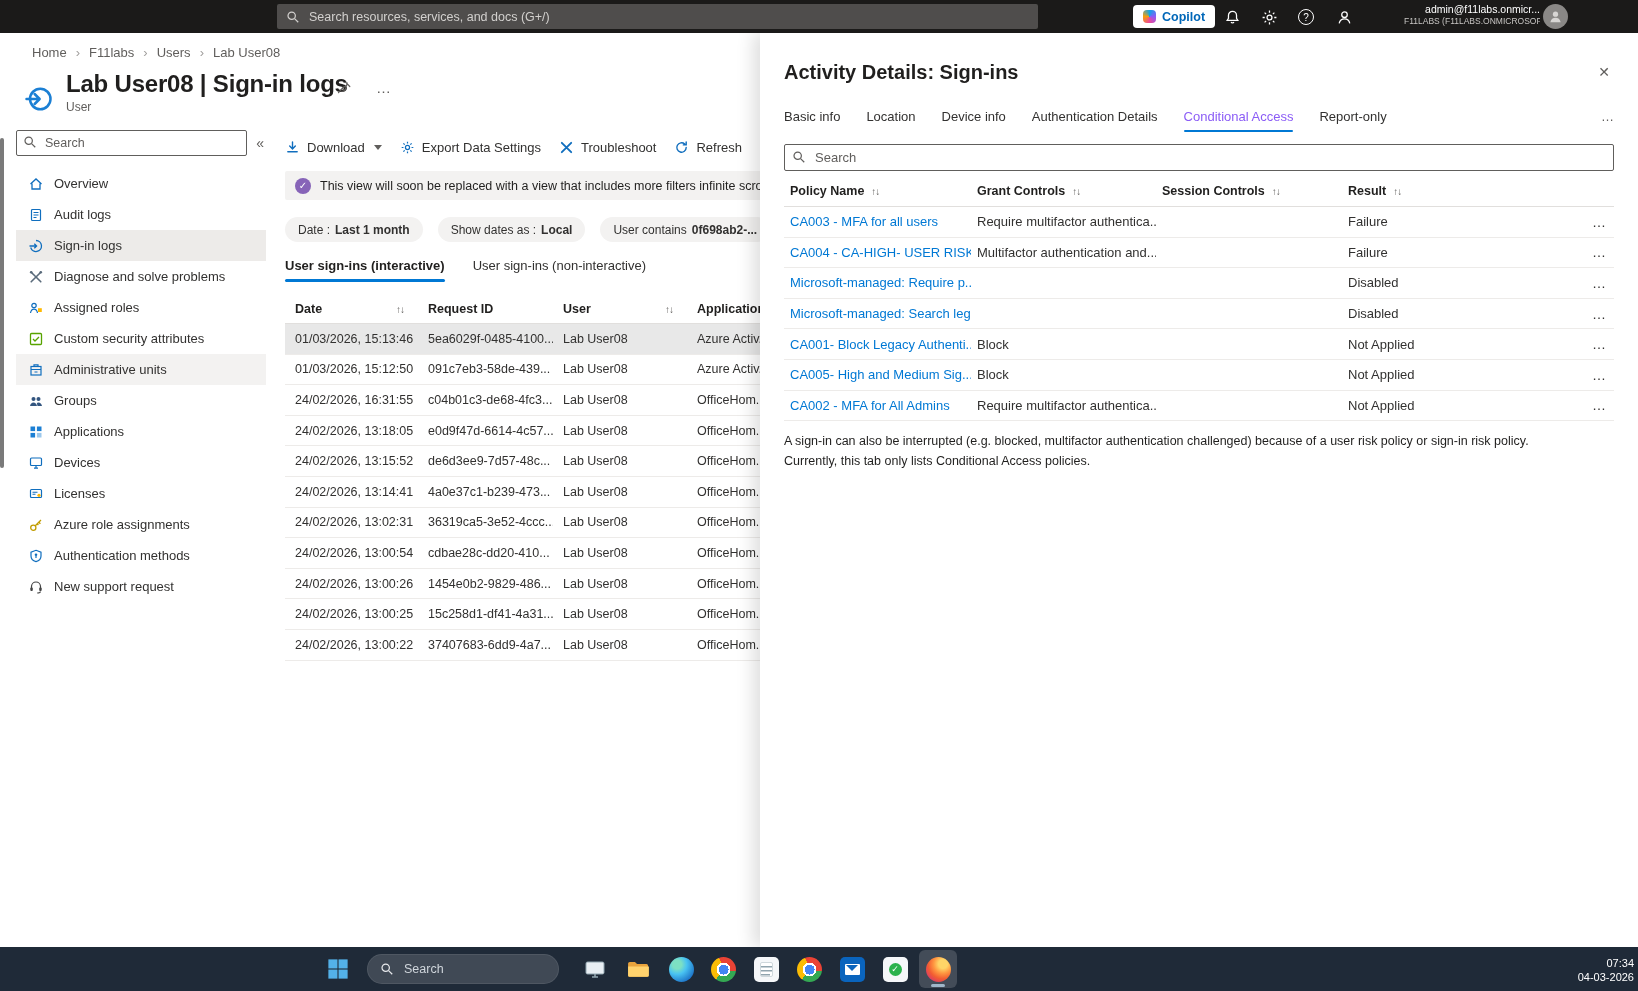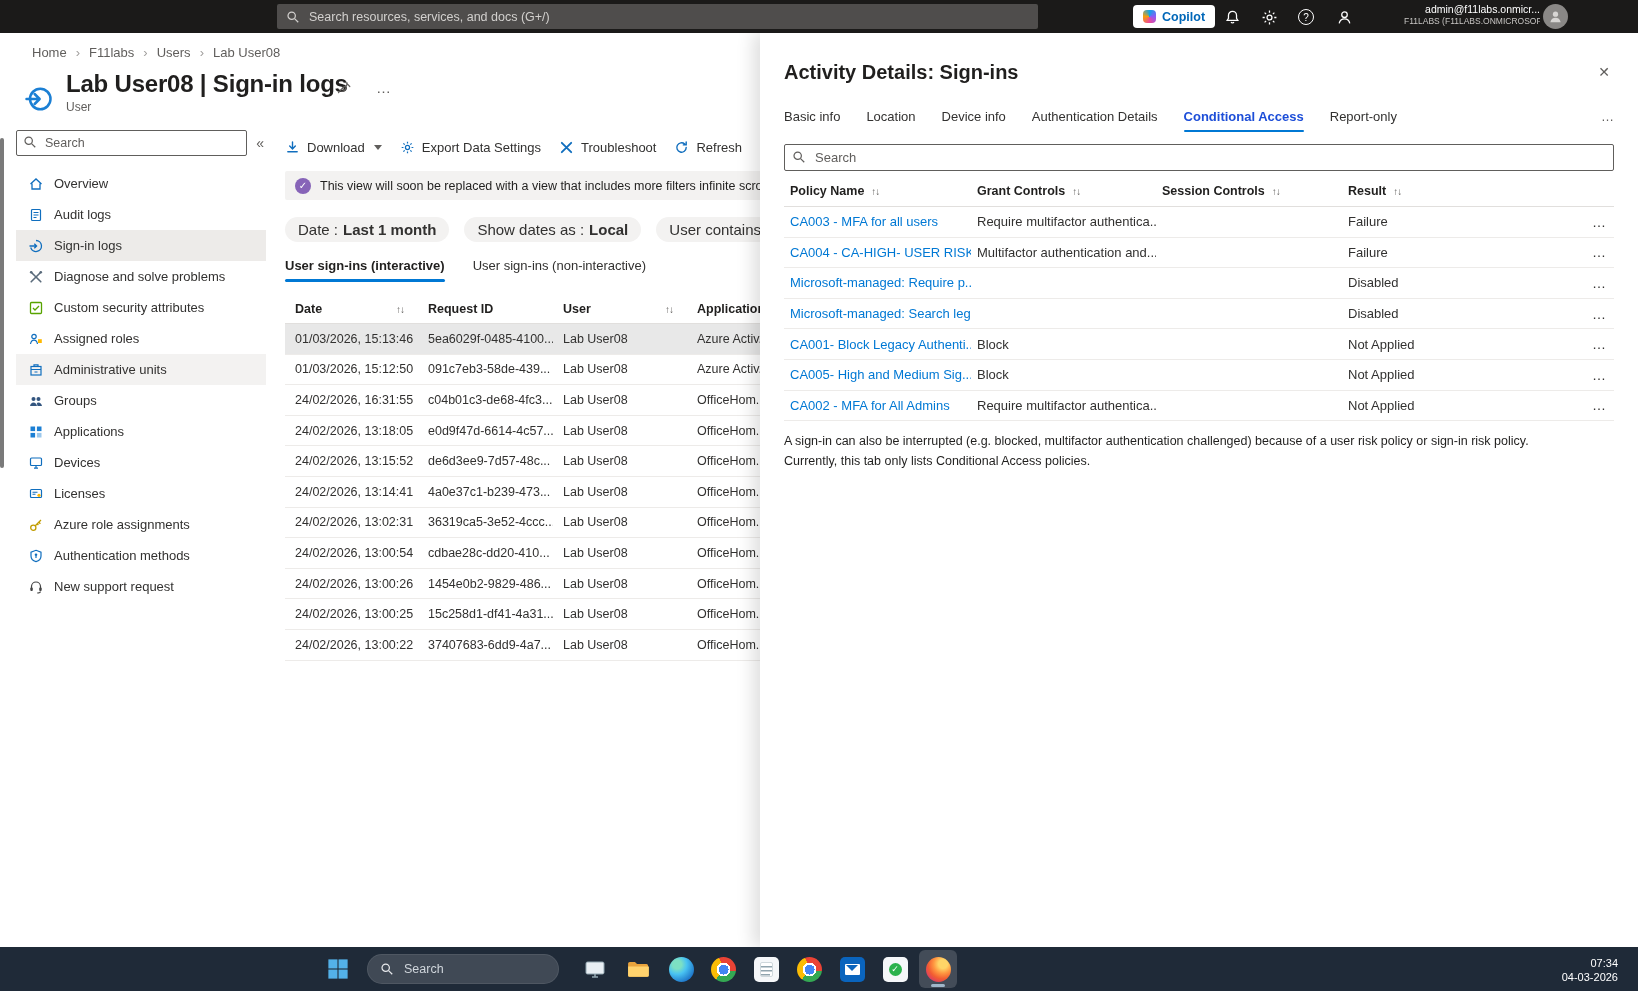--- a/index.html
+++ b/index.html
@@ -62,21 +62,21 @@
   .tool { display:flex; align-items:center; gap:7px; cursor:pointer; white-space:nowrap; }
   .chev { width:0; height:0; border-left:4px solid transparent; border-right:4px solid transparent;
     border-top:5px solid #605e5c; margin-left:2px; }
   .tool-more { color:#605e5c; font-size:14px; cursor:pointer; }
   .banner { margin-top:9px; width:985px; height:29px; background:#f3f2f1; border-radius:2px;
     display:flex; align-items:center; gap:9px; padding:0 10px; font-size:12.5px; color:#201f1e; white-space:nowrap; overflow:hidden; }
   .banner-icon { width:16px; height:16px; border-radius:50%; background:#8764b8; color:#fff; font-size:10px;
     display:flex; align-items:center; justify-content:center; flex:none; }
   .pills { margin-top:17px; display:flex; gap:15px; white-space:nowrap; }
   .pill { height:25px; border-radius:13px; background:#f3f2f1; display:flex; align-items:center;
-    padding:0 13px; font-size:15px; gap:5px; cursor:pointer; }
+    padding:0 13px; font-size:12px; gap:5px; cursor:pointer; }
   .pill b { font-weight:700; }
   .vtabs { margin-top:16px; display:flex; gap:28px; font-size:13px; }
   .vtab { position:relative; padding-bottom:9px; cursor:pointer; color:#323130; }
   .vtab.active { font-weight:700; color:#201f1e; }
   .vtab.active::after { content:""; position:absolute; left:0; right:0; bottom:0; height:3px;
     background:#0078d4; border-radius:2px; }
   .stable { margin-top:13px; width:1000px; }
   .srow, .shead { display:grid; grid-template-columns:133px 135px 134px 1fr; align-items:center; }
   .shead { height:29px; font-size:12.5px; font-weight:700; color:#201f1e; border-bottom:1px solid #e1dfdd; }
   .shead .hc, .srow > div { padding-left:10px; white-space:nowrap; overflow:hidden; }
@@ -86,21 +86,21 @@
   .srow.selected { background:#e8e8e8; }
 
   
   .panel { position:absolute; top:33px; left:760px; right:0; bottom:44px; background:#fff; z-index:40;
     box-shadow:-7px 0 16px rgba(0,0,0,.13); padding:0 24px; }
   .panel-head { display:flex; align-items:center; justify-content:space-between; padding-top:27px; }
   .panel-title { font-size:20px; font-weight:600; color:#201f1e; }
   .panel-close { font-size:14px; color:#605e5c; cursor:pointer; padding:4px; }
   .ptabs { display:flex; gap:26px; margin-top:25px; font-size:13px; align-items:flex-end; }
   .ptab { position:relative; padding-bottom:8px; cursor:pointer; color:#323130; white-space:nowrap; }
-  .ptab.active { font-weight:700; color:#1d4ed8; }
+  .ptab.active { font-weight:400; color:#8b5cf6; }
   .ptab.active::after { content:""; position:absolute; left:0; right:0; bottom:0; height:2.5px;
     background:#0078d4; border-radius:2px; }
   .ptab-more { margin-left:auto; color:#605e5c; cursor:pointer; padding-bottom:8px; }
   .psearch { position:relative; margin-top:12px; }
   .psearch input { width:100%; height:27px; border:1px solid #605e5c; border-radius:2px; padding:0 8px 0 30px;
     font-size:13px; font-family:inherit; outline:none; color:#323130; }
   .psearch input::placeholder { color:#605e5c; }
   .psearch .mag { position:absolute; left:8px; top:6px; }
   .prow, .phead { display:grid; grid-template-columns:187px 185px 186px 1fr 40px; align-items:center; }
   .phead { height:31px; margin-top:5px; font-size:12.5px; font-weight:700; color:#201f1e;
@@ -137,21 +137,21 @@
   .ic-white { background:#f5f7f9; display:flex; align-items:center; justify-content:center; }
   .env { width:15px; height:11px; background:#fff; border-radius:1px; position:relative; }
   .env::after { content:""; position:absolute; left:1px; top:1px; border-left:6.5px solid transparent;
     border-right:6.5px solid transparent; border-top:6px solid #0a64bd; }
   .chk { width:13px; height:13px; border-radius:50%; background:#2bb24c; color:#fff; font-size:9px;
     display:flex; align-items:center; justify-content:center; }
   .lines { width:13px; height:15px; background:
      linear-gradient(#90a4ae 0 0) 0 3px/13px 1.5px no-repeat,
      linear-gradient(#90a4ae 0 0) 0 7px/13px 1.5px no-repeat,
      linear-gradient(#90a4ae 0 0) 0 11px/9px 1.5px no-repeat, #fff; border:1px solid #cfd8dc; border-radius:2px; }
-  .tb-clock { position:absolute; right:20px; top:9px; text-align:right; color:#fff; font-size:11px;
+  .tb-clock { position:absolute; right:4px; top:9px; text-align:right; color:#fff; font-size:11px;
     line-height:1.3; cursor:default; }
 
   .left-scroll { position:absolute; left:0; top:138px; width:4px; height:330px; background:#7a7a7a;
     border-radius:2px; z-index:10; }
 </style>
 </head>
 <body>
 
 <div class="screen">
 
@@ -262,32 +262,32 @@
       <div class="mi">
         <svg class="ico" viewBox="0 0 16 16">
             <path d="M3.2 12.8L12.8 3.2M3.2 3.2l9.6 9.6" stroke="#5a6b7b" stroke-width="1.6" stroke-linecap="round"></path>
             <circle cx="3.2" cy="3.2" r="1.3" fill="#5a6b7b"></circle>
             <circle cx="12.8" cy="3.2" r="1.3" fill="#5a6b7b"></circle>
           </svg>
         <span>Diagnose and solve problems</span>
       </div>
       <div class="mi">
         <svg class="ico" viewBox="0 0 16 16">
-            <rect x="2.5" y="2.5" width="11" height="11" rx="1" fill="none" stroke="#57a300" stroke-width="1.3"></rect>
-            <path d="M5 8l2 2 4-4" fill="none" stroke="#57a300" stroke-width="1.3"></path>
-          </svg>
-        <span>Custom security attributes</span>
-      </div>
-      <div class="mi">
-        <svg class="ico" viewBox="0 0 16 16">
             <circle cx="6" cy="5.5" r="2.2" fill="none" stroke="#106ebe" stroke-width="1.2"></circle>
             <path d="M2.5 13c.5-2.5 2-3.8 3.5-3.8S9 10.5 9.5 13" fill="none" stroke="#106ebe" stroke-width="1.2"></path>
             <rect x="10" y="8.2" width="3.8" height="3.8" fill="#ffb900"></rect>
           </svg>
         <span>Assigned roles</span>
+      </div>
+      <div class="mi">
+        <svg class="ico" viewBox="0 0 16 16">
+            <rect x="2.5" y="2.5" width="11" height="11" rx="1" fill="none" stroke="#57a300" stroke-width="1.3"></rect>
+            <path d="M5 8l2 2 4-4" fill="none" stroke="#57a300" stroke-width="1.3"></path>
+          </svg>
+        <span>Custom security attributes</span>
       </div>
       <div class="mi hl">
         <svg class="ico" viewBox="0 0 16 16">
             <rect x="3" y="4.5" width="10" height="8.5" fill="none" stroke="#106ebe" stroke-width="1.2"></rect>
             <path d="M3 7.5h10M6 4.5V2.8h4v1.7M6.5 10h3" stroke="#106ebe" stroke-width="1.2" fill="none"></path>
           </svg>
         <span>Administrative units</span>
       </div>
       <div class="mi">
         <svg class="ico" viewBox="0 0 16 16">

